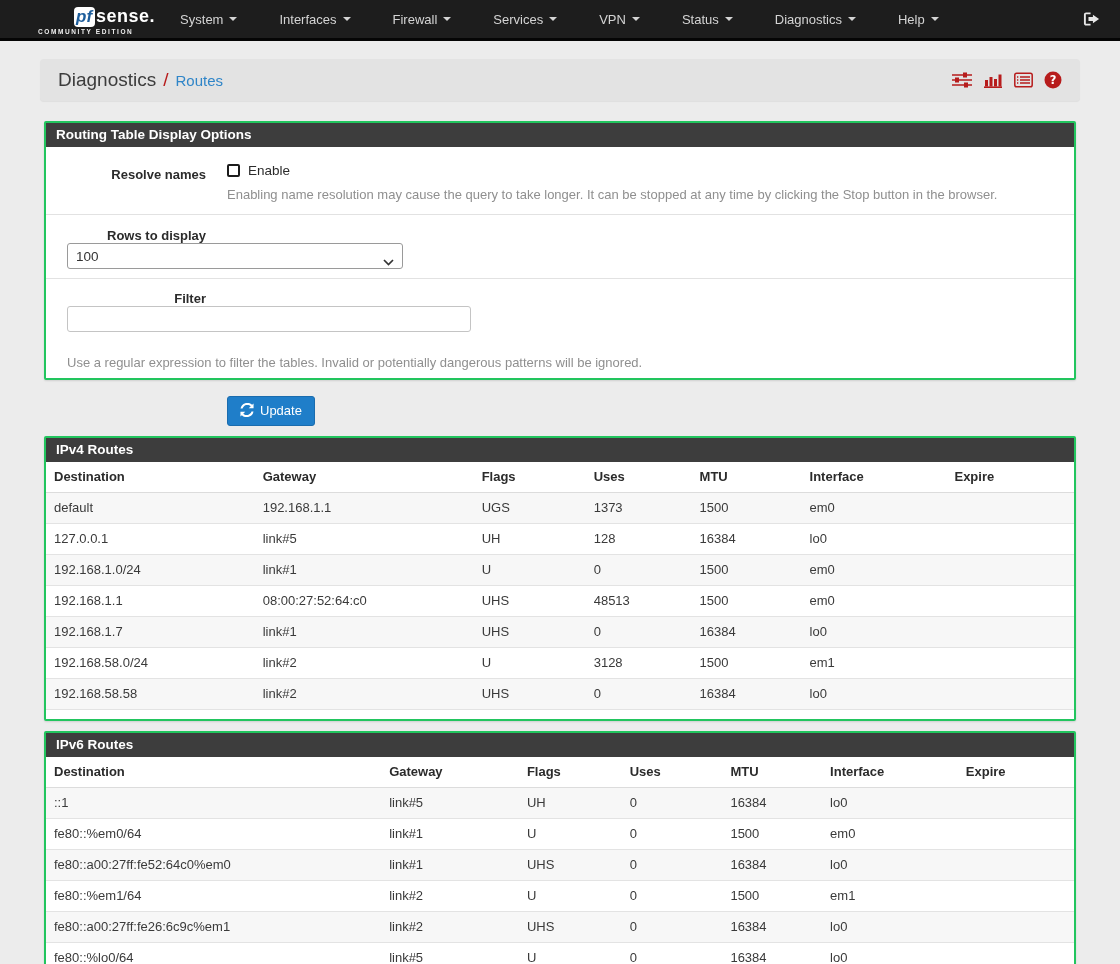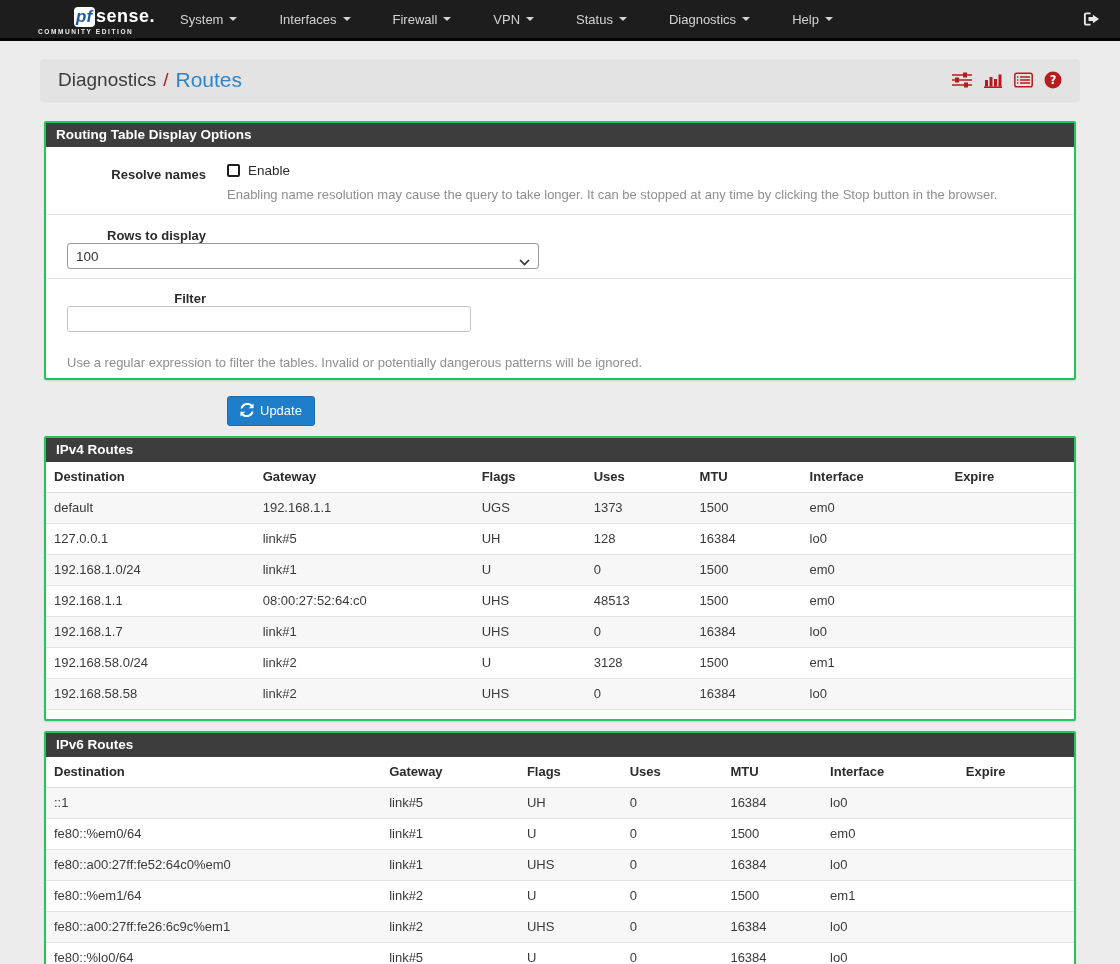--- a/index.html
+++ b/index.html
@@ -36,21 +36,21 @@
   }
   .signout { margin-left:auto; cursor:pointer; display:flex; align-items:center; color:#e8e8e8; }
   
   .breadcrumb-bar {
     margin:18px 40px 0; height:42px; background:#e3e3e3;
     border-radius:4px; display:flex; align-items:center; padding:0 18px;
     box-shadow:0 1px 1px rgba(0,0,0,.06);
   }
   .bc-section { font-size:19px; color:#3c3c3c; }
   .bc-sep { font-size:19px; color:var(--accent-red, #b71c1c); margin:0 7px; }
-  .bc-page { font-size:21px; color:var(--link-blue, #2f85c8); text-decoration:none; cursor:pointer; }
+  .bc-page { font-size:15px; color:var(--link-blue, #2f85c8); text-decoration:none; cursor:pointer; }
   .bc-icons { margin-left:auto; display:flex; align-items:center; gap:11px; color:var(--accent-red, #b71c1c); }
   .bc-icons span { cursor:pointer; display:flex; align-items:center; }
   
   .main { margin:20px 44px 0; width:1032px; }
   .panel {
     background:#ffffff; border:2px solid #22c55e; border-radius:2px;
     box-shadow:0 1px 2px rgba(0,0,0,.12); margin-bottom:10px;
   }
   .panel-heading {
     background:var(--panel-header-bg, #3d3d3d); color:#fff;
@@ -67,21 +67,21 @@
     color:#2b2b2b; padding-top:4px; flex-shrink:0;
   }
   .col-content { margin-left:21px; flex:1; }
   .check-row { display:flex; align-items:center; }
   input[type=checkbox] {
     appearance:none; -webkit-appearance:none; width:13px; height:13px;
     border:2px solid #1c1c1c; border-radius:2px; background:#fff; cursor:pointer; margin:0;
   }
   .check-label { font-size:13.5px; color:#2b2b2b; margin-left:8px; }
   .help-text { font-size:13px; color:#8f8f8f; margin-top:9px; }
-  .select-wrap { position:relative; width:472px; }
+  .select-wrap { position:relative; width:336px; }
   select {
     width:100%; height:26px; appearance:none; -webkit-appearance:none;
     border:1px solid #9a9a9a; border-radius:3px; background:#fff;
     font-family:"Liberation Sans", sans-serif; font-size:13.5px; color:#333;
     padding:2px 26px 2px 8px; cursor:pointer;
   }
   .select-chevron { position:absolute; right:9px; top:9px; pointer-events:none; color:#333; }
   .text-input {
     width:404px; height:26px; border:1px solid #c4c4c4; border-radius:3px;
     font-family:"Liberation Sans", sans-serif; font-size:13.5px; color:#333; padding:2px 8px;
@@ -129,20 +129,24 @@
       <li>
         <span>System</span>
         <span class="caret"></span>
       </li>
       <li>
         <span>Interfaces</span>
         <span class="caret"></span>
       </li>
       <li>
         <span>Firewall</span>
+        <span class="caret"></span>
+      </li>
+      <li>
+        <span>Services</span>
         <span class="caret"></span>
       </li>
       <li>
         <span>VPN</span>
         <span class="caret"></span>
       </li>
       <li>
         <span>Status</span>
         <span class="caret"></span>
       </li>

